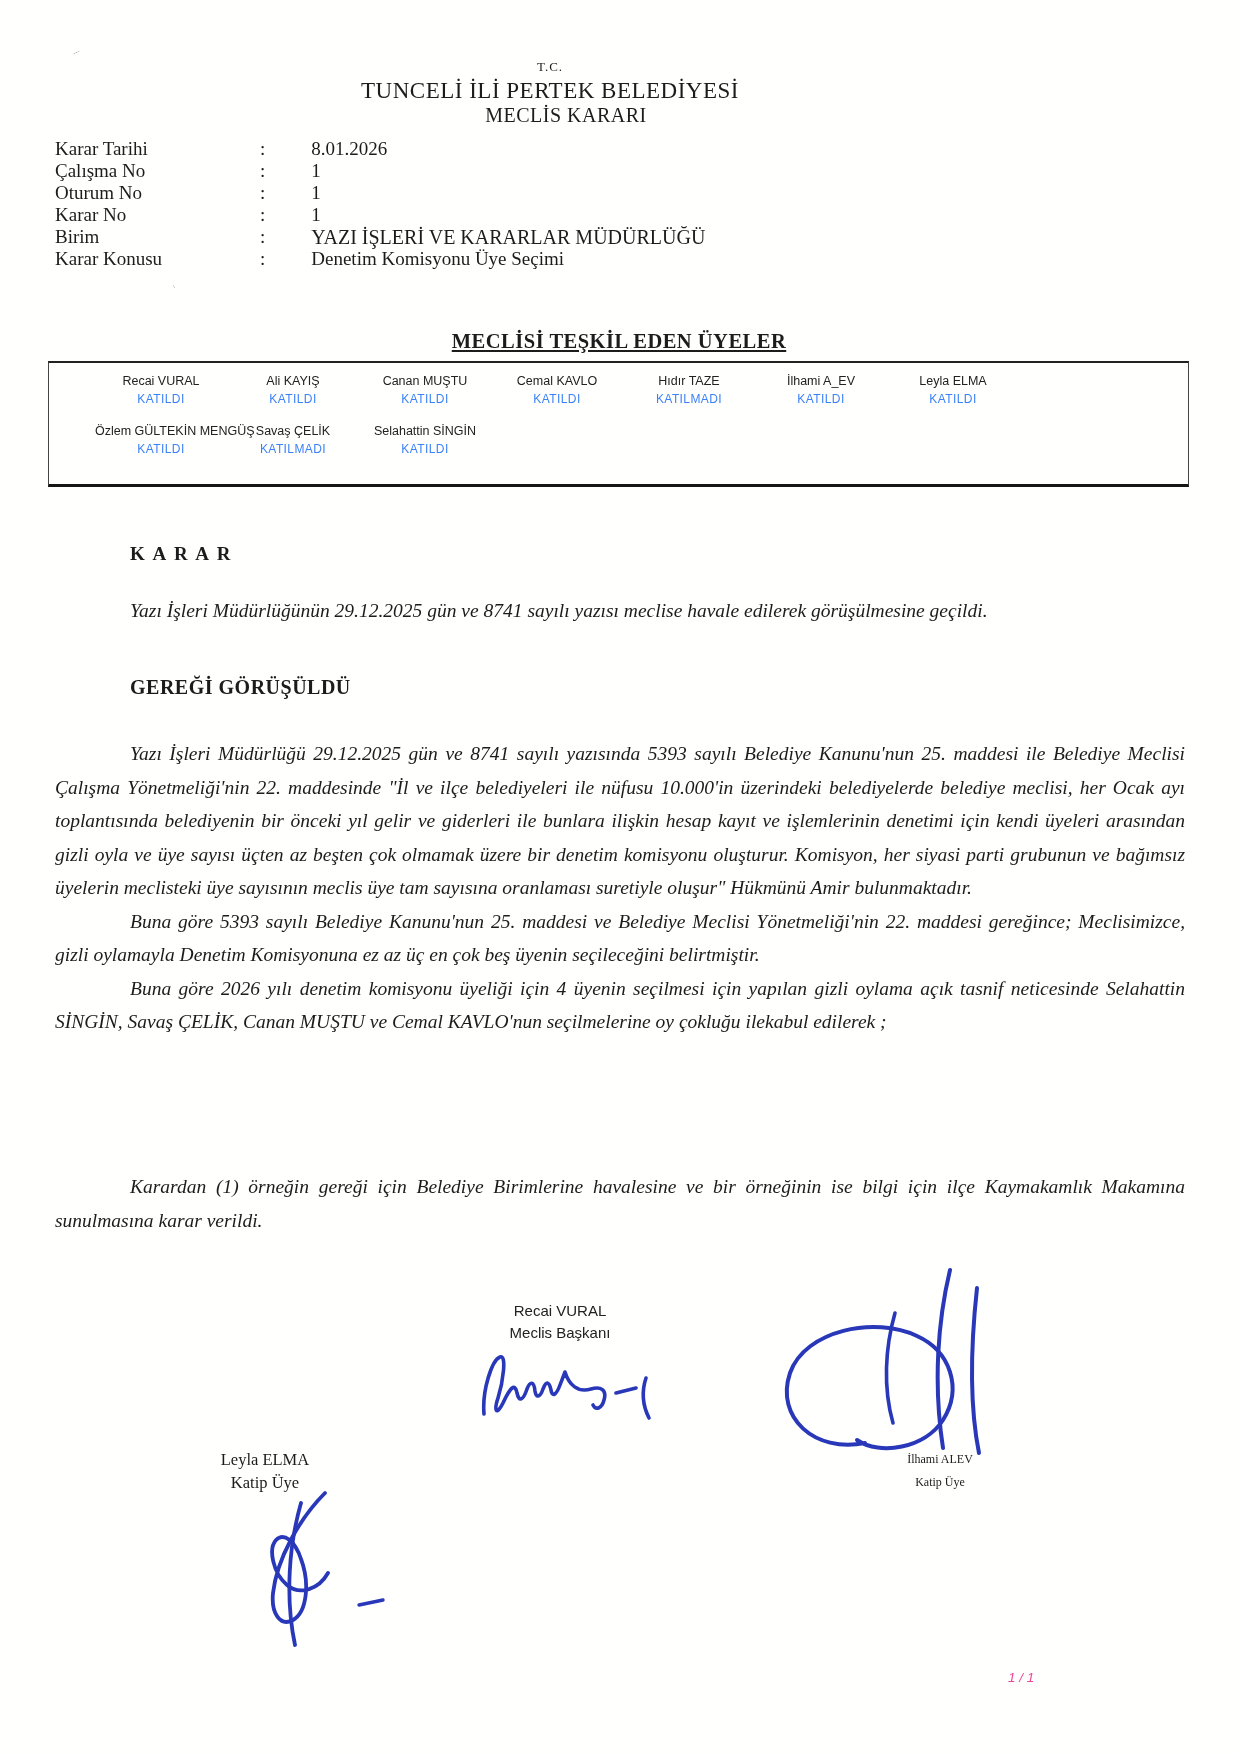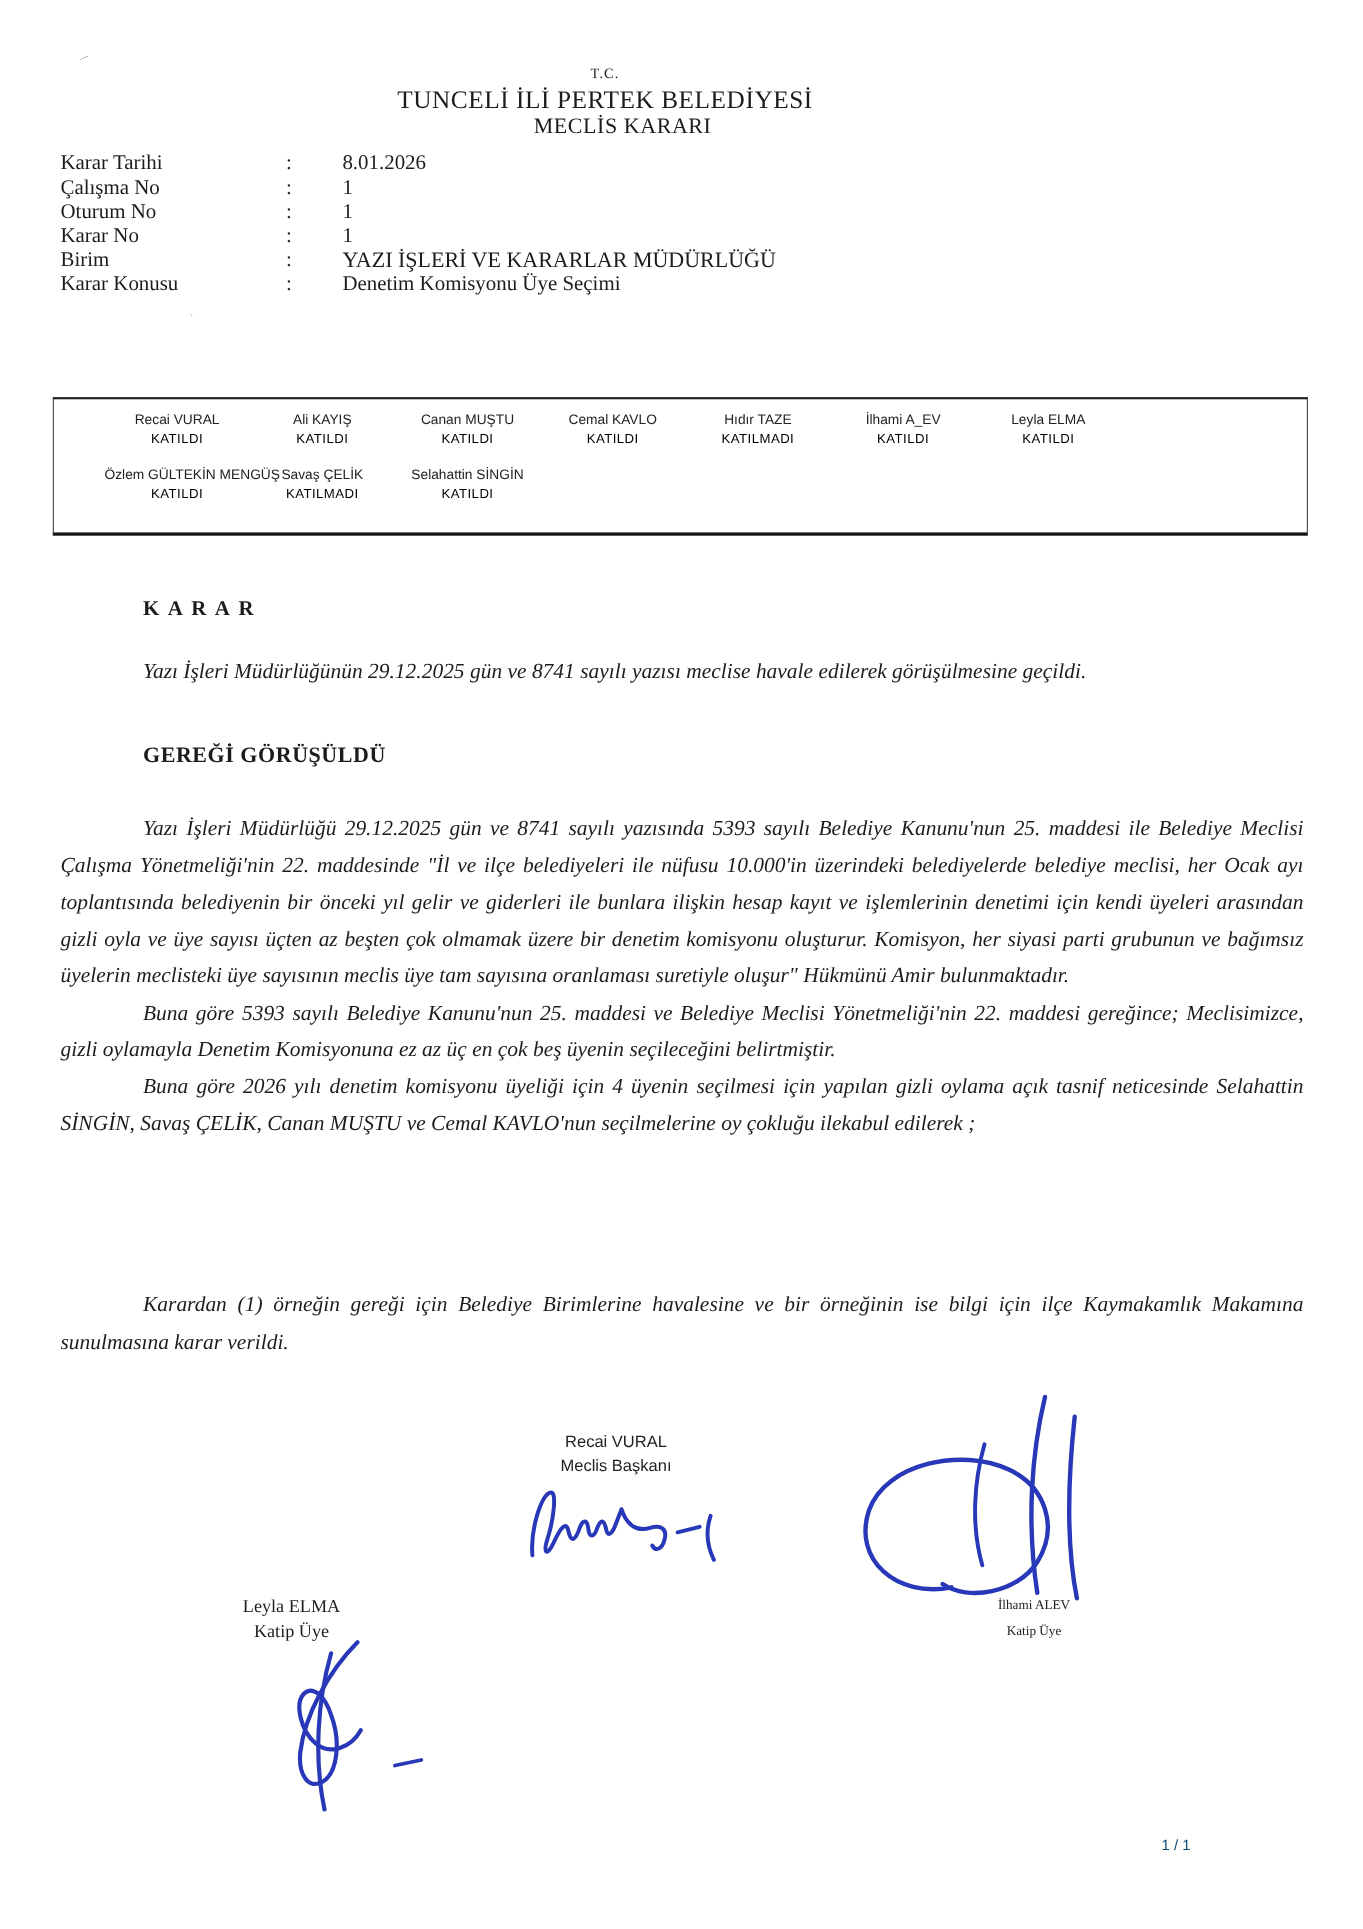--- a/index.html
+++ b/index.html
@@ -27,41 +27,41 @@
     font-weight:bold;font-size:20.5px;text-decoration:underline;letter-spacing:.5px;}
   .members-box{position:absolute;top:361px;left:48px;width:1141px;height:126px;
     border-top:2px solid #222;border-bottom:3px solid #161616;
     border-left:1.5px solid #444;border-right:1.5px solid #444;box-sizing:border-box;}
   .members-grid{display:grid;grid-template-columns:repeat(7,132px);margin-left:46px;}
   .members-grid.r1{margin-top:10px;}
   .members-grid.r2{margin-top:16px;}
   .m-cell{text-align:center;white-space:nowrap;
     font-family:"Liberation Sans", sans-serif;}
   .m-name{font-size:12.5px;line-height:16px;color:#222;}
-  .m-status{font-size:12px;line-height:16px;letter-spacing:.4px;color:#000000;margin-top:2px;}
+  .m-status{font-size:12px;line-height:16px;letter-spacing:.4px;color:#3b82f6;margin-top:2px;}
   
   .karar-heading{position:absolute;top:543px;left:130px;font-weight:bold;font-size:19px;letter-spacing:2px;}
   .p-block{position:absolute;left:55px;width:1130px;font-size:19.5px;line-height:33.5px;text-align:justify;font-style:italic;}
   .p-block p{margin:0;text-indent:75px;}
   .pb1{top:594px;}
   .geregi-heading{position:absolute;top:676px;left:130px;font-weight:bold;font-size:20px;letter-spacing:.5px;}
   .pb2{top:737px;}
   .pb3{top:1170px;}
   
   .sig-block{position:absolute;text-align:center;}
   .sig-president{top:1300px;left:460px;width:200px;font-family:"Liberation Sans",sans-serif;font-size:15px;line-height:22px;color:#222;}
   .sig-clerk-left{top:1448px;left:175px;width:180px;font-size:16.5px;line-height:23px;}
   .sig-clerk-right{top:1448px;left:845px;width:190px;font-size:12px;line-height:23px;z-index:1;}
   .sig-svg{position:absolute;pointer-events:none;}
   .sig-svg path{fill:none;stroke:#2838b8;stroke-linecap:round;stroke-linejoin:round;}
   .svg-president{top:1340px;left:470px;z-index:2;}
   .svg-clerk-left{top:1485px;left:225px;z-index:2;}
   .svg-clerk-right{top:1258px;left:745px;z-index:2;}
   
-  .page-number{position:absolute;top:1670px;left:1056px;font-family:"Liberation Sans",sans-serif;font-size:13.5px;color:#0c4a6e;}
+  .page-number{position:absolute;top:1670px;left:1008px;font-family:"Liberation Sans",sans-serif;font-size:13.5px;color:#ec4899;font-style:italic;}
   
   .artifact{position:absolute;border-top:1.5px solid #9a9a9a;width:9px;transform:rotate(-25deg);border-radius:50%;}
   .a1{top:52px;left:72px;}
   .a2{top:286px;left:172px;width:4px;transform:rotate(60deg);border-top-color:#b5b5b5;}
 </style>
 </head>
 <body>
 
 <div class="page">
 
@@ -100,20 +100,21 @@
       <span class="meta-colon">:</span>
       <span class="meta-value">YAZI İŞLERİ VE KARARLAR MÜDÜRLÜĞÜ</span>
     </div>
     <div class="meta-row">
       <span class="meta-label">Karar Konusu</span>
       <span class="meta-colon">:</span>
       <span class="meta-value">Denetim Komisyonu Üye Seçimi</span>
     </div>
   </div>
 
+  <div class="members-title">MECLİSİ TEŞKİL EDEN ÜYELER</div>
 
   <div class="members-box">
     <div class="members-grid r1">
       <div class="m-cell">
         <div class="m-name">Recai  VURAL</div>
         <div class="m-status">KATILDI</div>
       </div>
       <div class="m-cell">
         <div class="m-name">Ali KAYIŞ</div>
         <div class="m-status">KATILDI</div>

